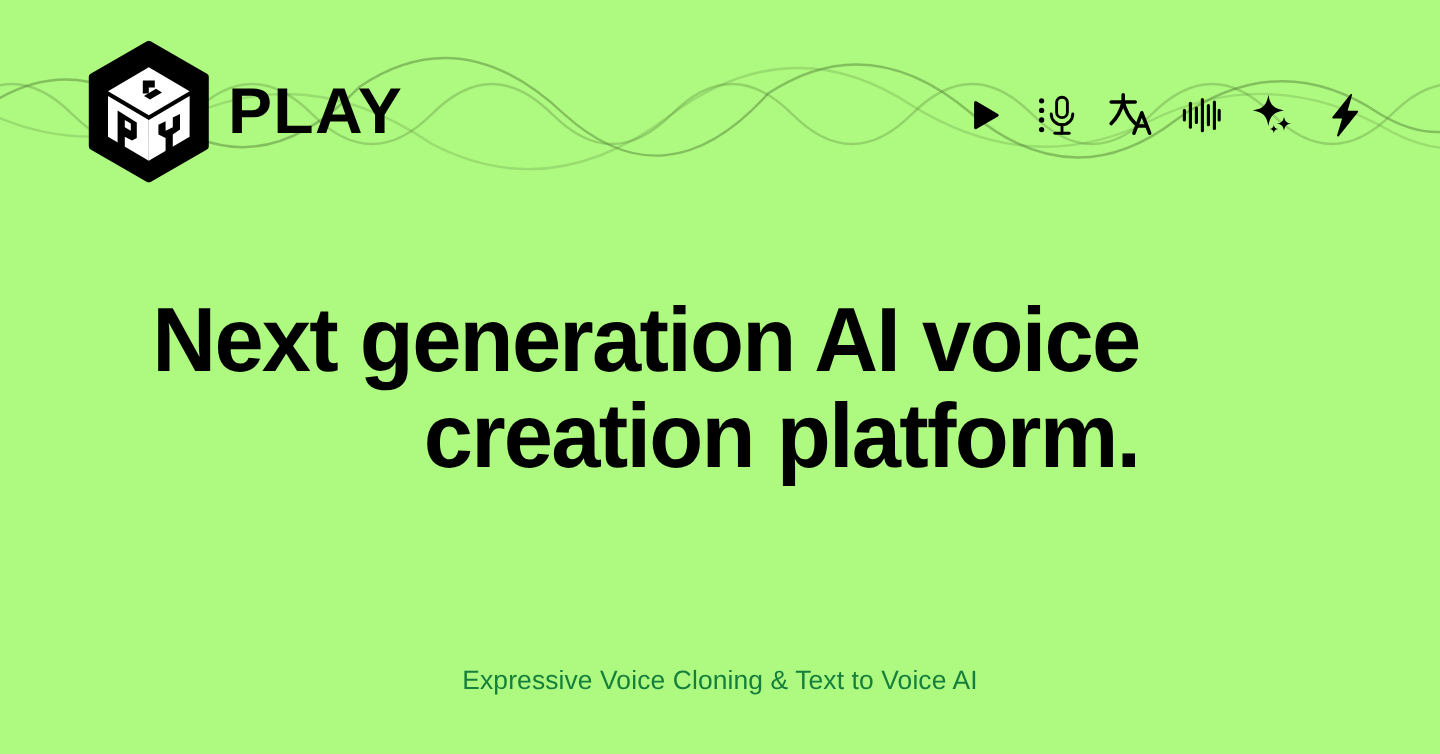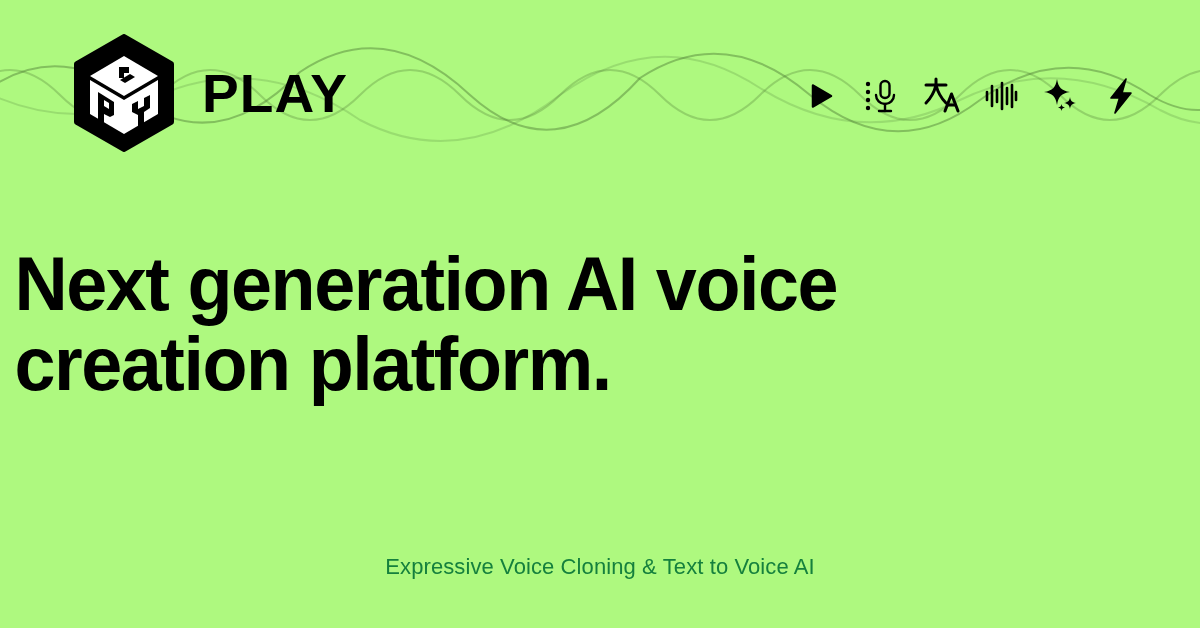--- a/index.html
+++ b/index.html
@@ -39,21 +39,21 @@
   }
 
   
   .logo-lockup {
     position: absolute;
     left: 70px;
     top: 34px;
     height: 118px;
     display: flex;
     align-items: center;
-    gap: 24px;
+    gap: 12px;
   }
   .logo-mark {
     width: 108px;
     height: 118px;
     display: block;
   }
   .logo-wordmark {
     font-family: "Liberation Sans", sans-serif;
     font-weight: bold;
     font-size: 54px;
@@ -85,21 +85,21 @@
   .feature-icon svg {
     display: block;
   }
 
   
   .headline {
     position: absolute;
     left: 0;
     top: 228px;
     width: 964px;
-    text-align: left;
+    text-align: right;
     font-family: "Liberation Sans", sans-serif;
     font-weight: bold;
     font-size: 76px;
     line-height: 80px;
     letter-spacing: -1.5px;
     color: #000000;
     margin-top: 16px;
   }
   .headline .line {
     display: block;

